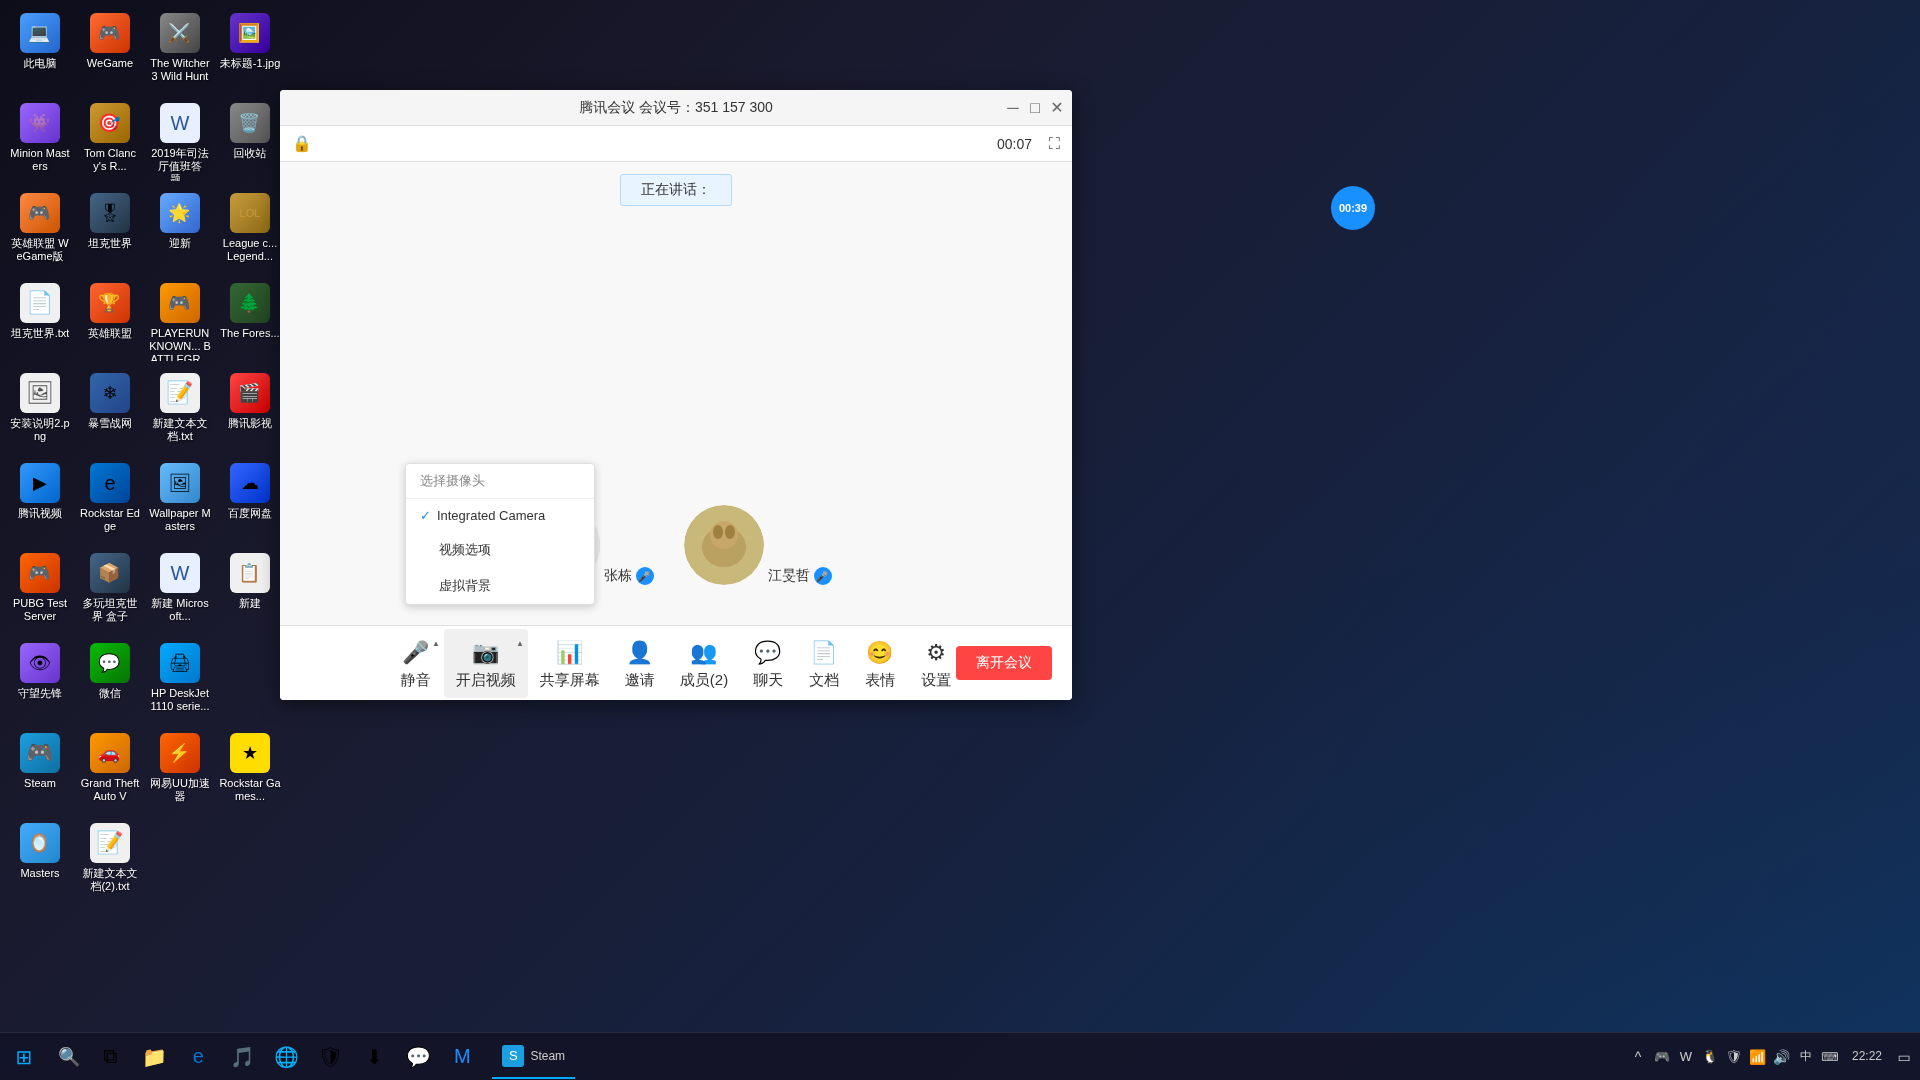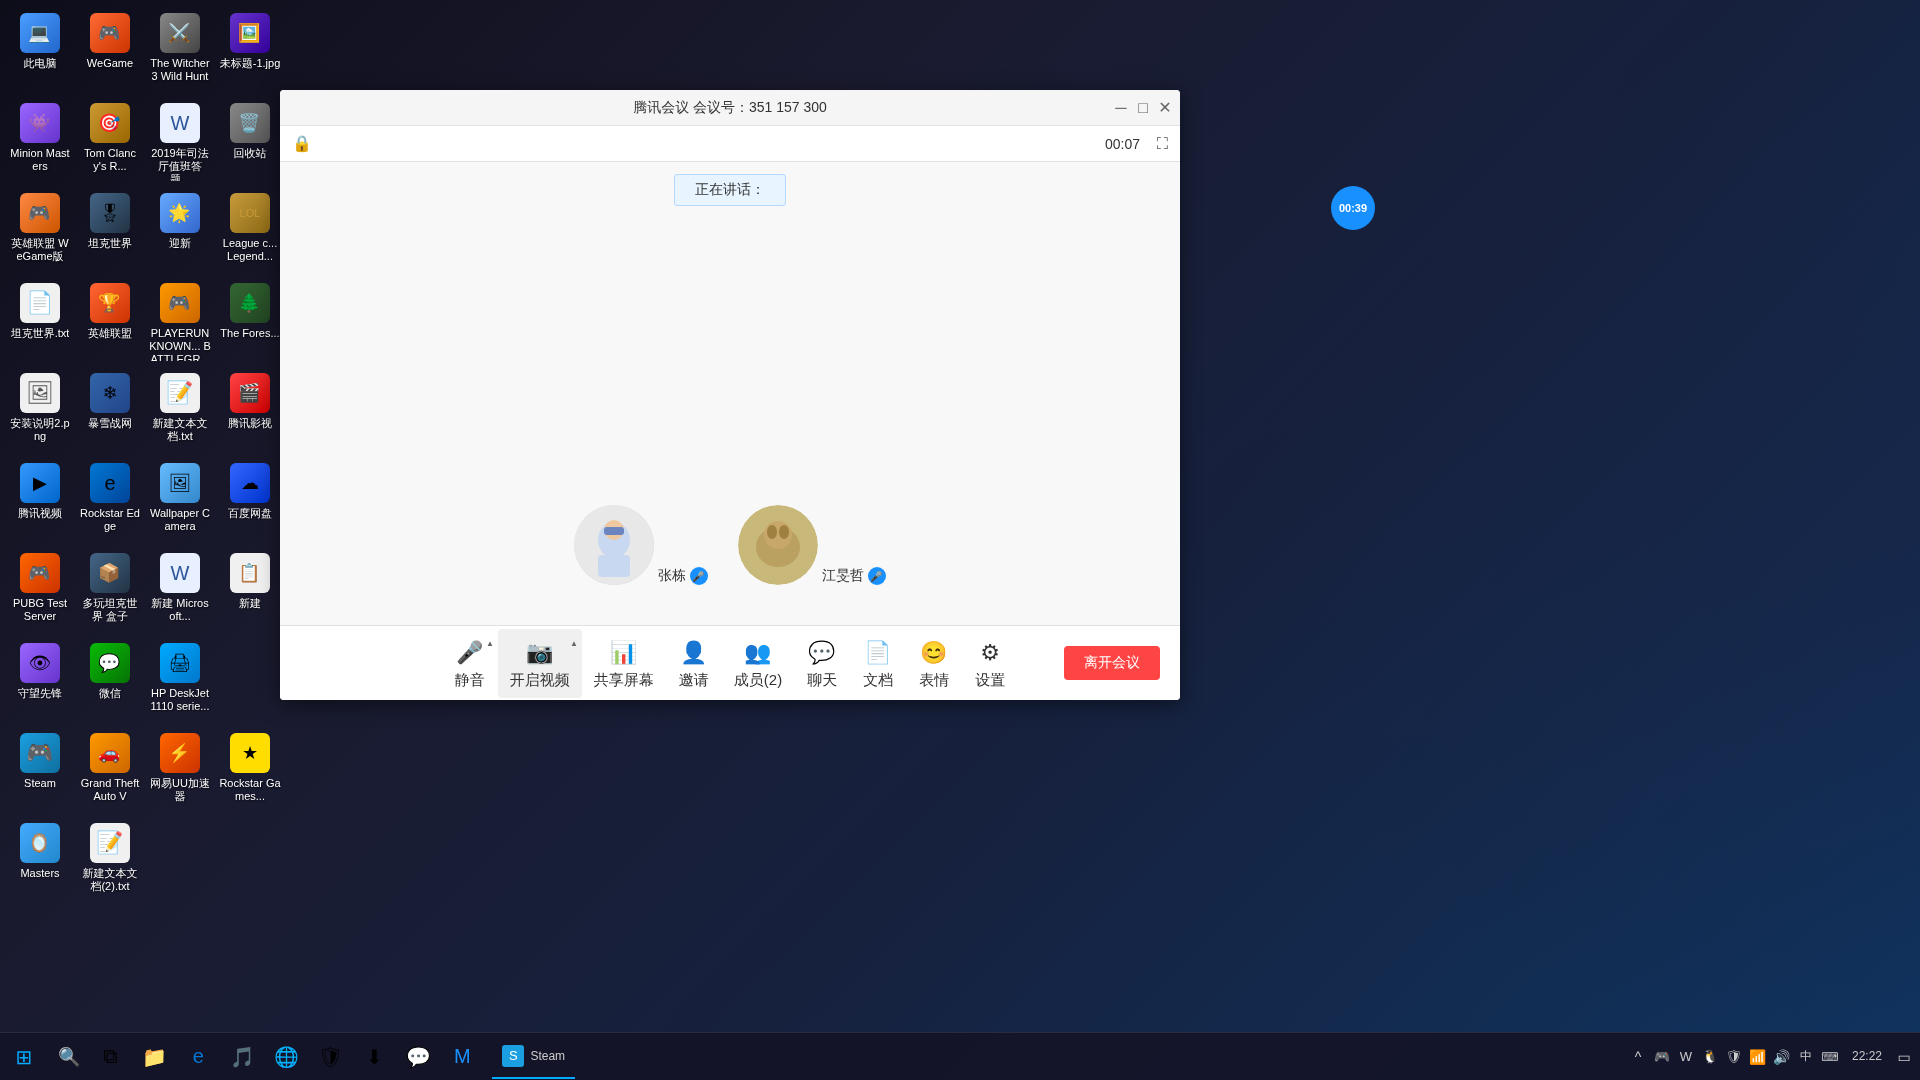--- a/index.html
+++ b/index.html
@@ -117,21 +117,21 @@
     .icon-uu { background: linear-gradient(135deg, #ff6600, #cc3300); }
     .icon-rockstar { background: linear-gradient(135deg, #ffdd00, #cc9900); color: #000; }
     .icon-mirror { background: linear-gradient(135deg, #44aaff, #2288cc); }
     .icon-newdoc2 { background: linear-gradient(135deg, #eee, #ccc); color: #333; }
 
     
     .meeting-window {
       position: absolute;
       top: 90px;
       left: 280px;
-      width: 900px;
+      width: 792px;
       height: 610px;
       background: #fff;
       border-radius: 4px;
       box-shadow: 0 4px 20px rgba(0,0,0,0.5);
       display: flex;
       flex-direction: column;
     }
 
     .meeting-titlebar {
       display: flex;
@@ -587,21 +587,21 @@
     <div class="desktop-icon">
       <div class="icon-img icon-tencent-video">▶</div>
       <span class="icon-label">腾讯视频</span>
     </div>
     <div class="desktop-icon">
       <div class="icon-img icon-edge" style="font-size:20px;">e</div>
       <span class="icon-label">Rockstar Edge</span>
     </div>
     <div class="desktop-icon">
       <div class="icon-img icon-wallpaper">🖼</div>
-      <span class="icon-label">Wallpaper Camera</span>
+      <span class="icon-label">Wallpaper Masters</span>
     </div>
     <div class="desktop-icon">
       <div class="icon-img icon-baidu">☁</div>
       <span class="icon-label">百度网盘</span>
     </div>
 
     <div class="desktop-icon">
       <div class="icon-img icon-pubgtest">🎮</div>
       <span class="icon-label">PUBG Test Server</span>
     </div>
@@ -712,20 +712,35 @@
             </svg>
           </div>
           <div class="participant-name-row">
             <span>江旻哲</span>
             <div class="mic-icon">🎤</div>
           </div>
         </div>
       </div>
     </div>
 
+    <div class="camera-popup">
+      <div class="popup-header">选择摄像头</div>
+      <div class="popup-item">
+        <span class="popup-check">✓</span>
+        <span>Integrated Camera</span>
+      </div>
+      <div class="popup-item">
+        <span style="width:13px;"></span>
+        <span>视频选项</span>
+      </div>
+      <div class="popup-item">
+        <span style="width:13px;"></span>
+        <span>虚拟背景</span>
+      </div>
+    </div>
 
     <div class="meeting-toolbar-bottom">
       <div class="toolbar-btn-group">
         <div class="toolbar-icon">🎤</div>
         <span class="toolbar-arrow">▲</span>
         <span class="toolbar-label">静音</span>
       </div>
 
       <div class="toolbar-btn-group" style="background:#f0f0f0;">
         <div class="toolbar-icon video-icon-red">📷</div>

